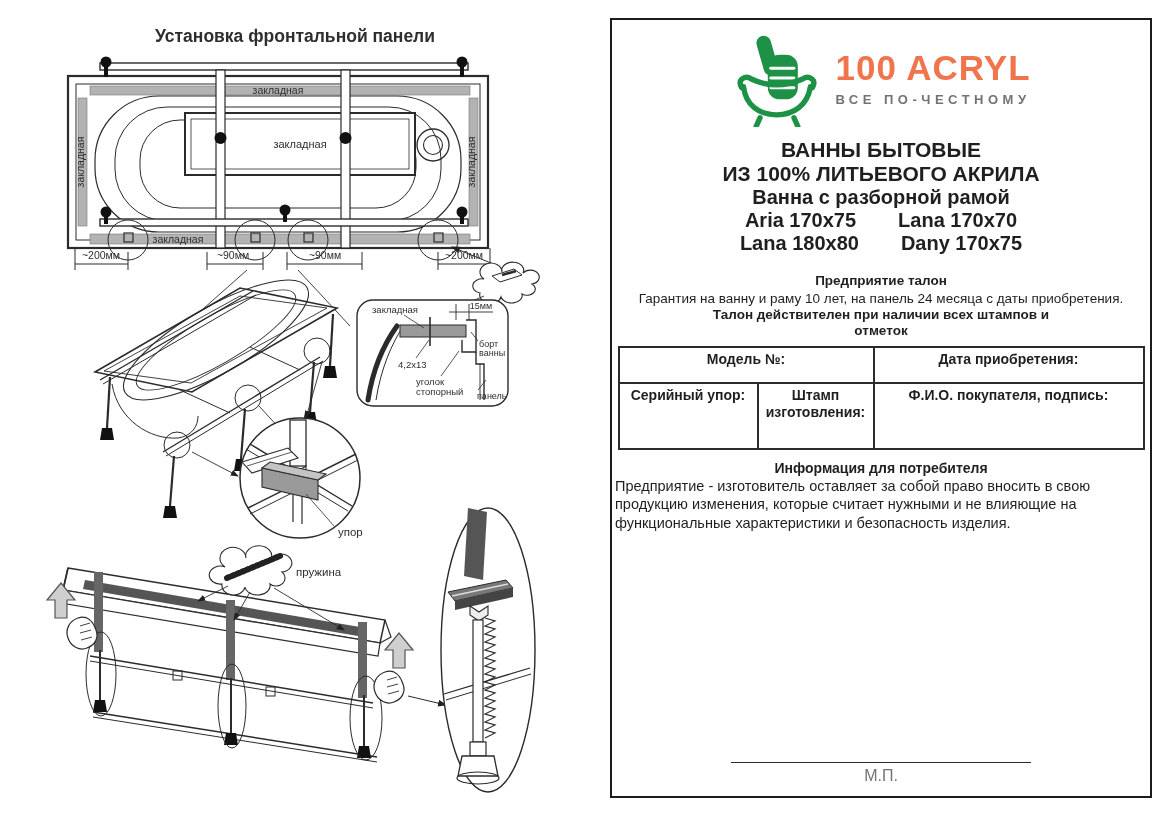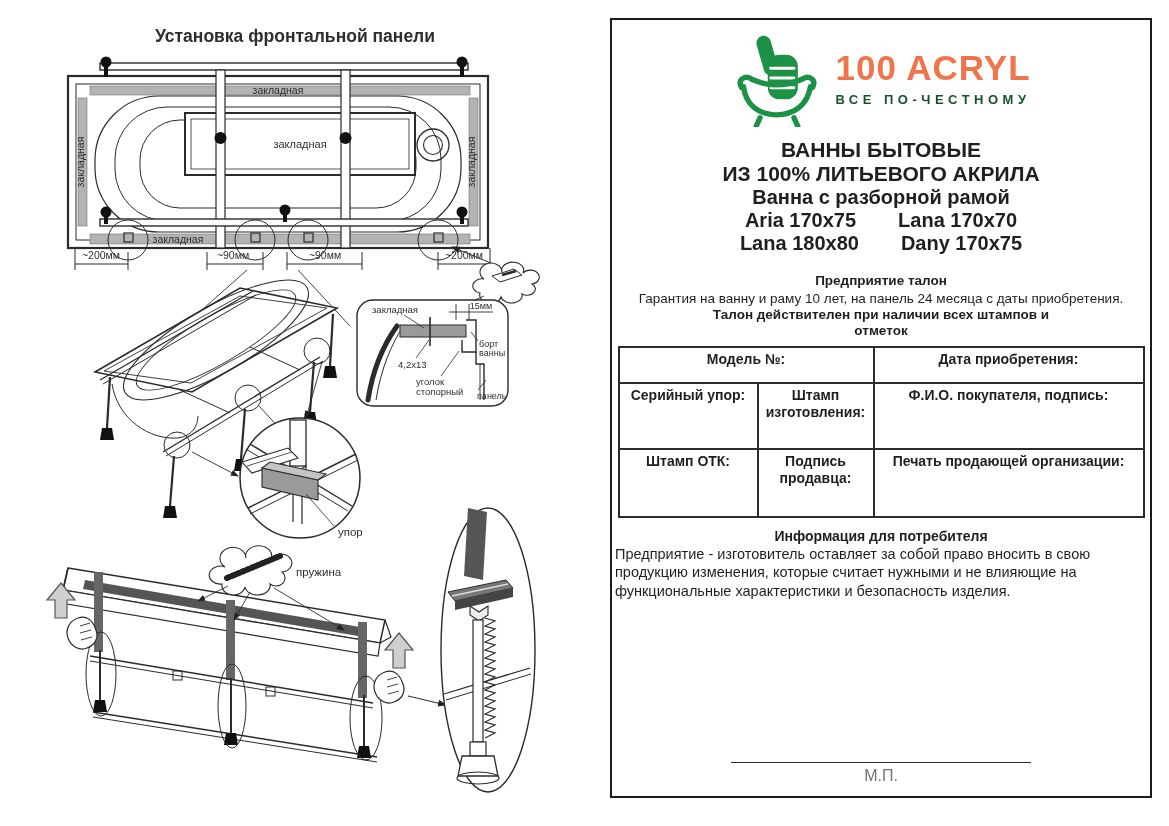--- a/index.html
+++ b/index.html
@@ -334,21 +334,21 @@
         </g>
         <g stroke="#1d9247" stroke-width="5.5" stroke-linecap="round" fill="none">
           <path d="M11,60 C6,51 15,47 21,51 C38,59 56,59 74,51 C80,47 89,51 84,60"></path>
           <path d="M13,59 C15,78 29,88 47,88 C65,88 79,78 82,59"></path>
           <path d="M30,91 L26,100"></path>
             <path d="M65,91 L69,100"></path>
         </g>
       </svg>
       <div class="logo-text">
         <div class="brand" style="color:#f1754c">100 ACRYL</div>
-        <div class="tagline" style="color:#14532d">ВСЕ ПО-ЧЕСТНОМУ</div>
+        <div class="tagline" style="color:#737373">ВСЕ ПО-ЧЕСТНОМУ</div>
       </div>
     </div>
 
     <div class="h1 first">ВАННЫ БЫТОВЫЕ</div>
     <div class="h1">ИЗ 100% ЛИТЬЕВОГО АКРИЛА</div>
     <div class="h2">Ванна с разборной рамой</div>
     <div class="models">
       <span>Aria 170x75</span>
       <span>Lana 170x70</span>
     </div>
@@ -371,25 +371,20 @@
       <tbody>
           <tr class="row1">
         <td colspan="2">Модель №:</td>
         <td>Дата приобретения:</td>
       </tr>
       <tr class="row2">
         <td>Серийный упор:</td>
         <td>Штамп изготовления:</td>
         <td>Ф.И.О. покупателя, подпись:</td>
       </tr>
-      <tr class="row3">
-        <td>Штамп ОТК:</td>
-        <td>Подпись продавца:</td>
-        <td>Печать продающей организации:</td>
-      </tr>
     </tbody>
       </table>
 
     <div class="c-title">Информация для потребителя</div>
     <div class="c-text">Предприятие - изготовитель оставляет за собой право вносить в свою продукцию изменения, которые считает нужными и не влияющие на функциональные характеристики и безопасность изделия.</div>
 
     <div class="stamp-area">
       <div class="sig-line"></div>
       <div class="mp">М.П.</div>
     </div>

